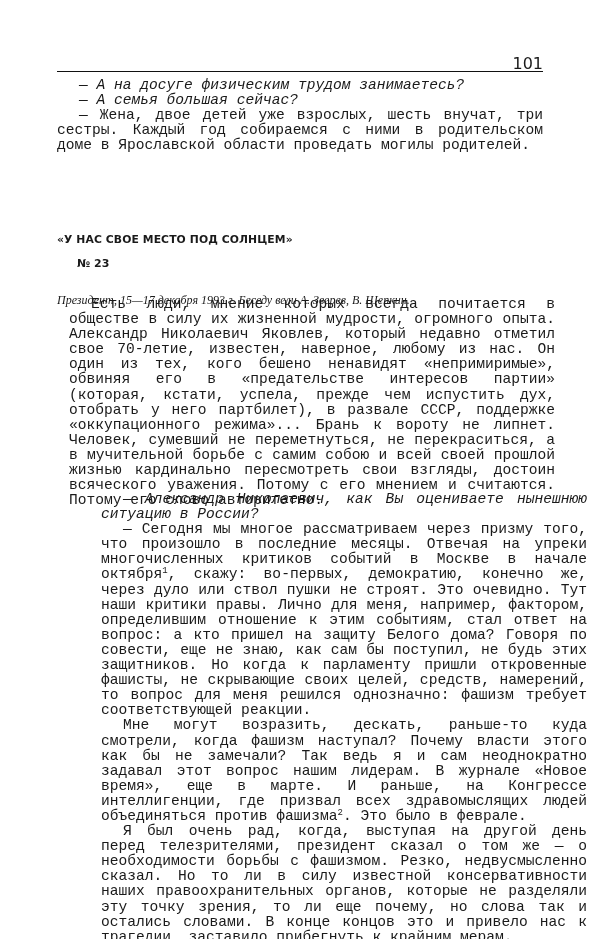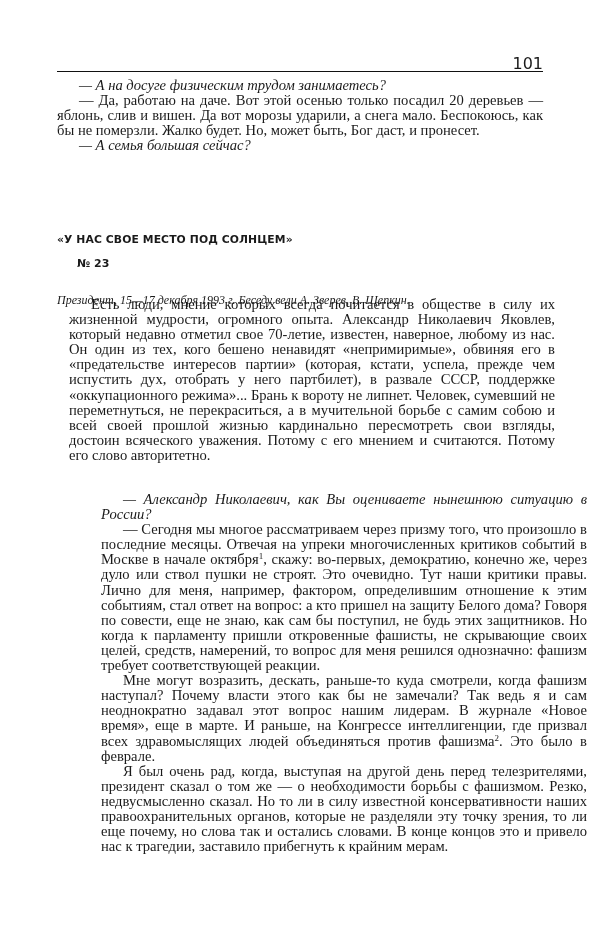--- a/index.html
+++ b/index.html
@@ -7,21 +7,21 @@
     .page { position: absolute; left: 57px; top: 0; width: 486px; }
     .running-head {
       position: absolute; top: 54px; left: 0; width: 486px; height: 16px;
       font-family: "DejaVu Sans", sans-serif; font-size: 10.5px;
     }
     .running-title { position: absolute; left: 0; width: 486px; text-align: center; top: 2px; letter-spacing: 0.1px; }
     .page-number { position: absolute; right: 0; top: 0; font-size: 16px; }
     .rule { position: absolute; top: 71px; left: 0; width: 486px; height: 0; border-top: 1px solid #111; }
     .text {
       position: absolute; left: 0; width: 486px;
-      font-family: Liberation Serif, serif; font-size: 14.6px; line-height: 15.1px;
+      font-family: Liberation Mono, monospace; font-size: 14.6px; line-height: 15.1px;
       text-align: justify; hyphens: manual;
     }
     .text p { margin: 0; text-indent: 22px; }
     .it { font-style: italic; }
     .block1 { top: 78px; }
     .doc-number {
       position: absolute; top: 237px; left: 20px;
       font-family: "DejaVu Sans", sans-serif; font-weight: bold; font-size: 11px; margin-top: 20px;
     }
     .doc-title {
@@ -41,22 +41,22 @@
 
 <div class="page">
 
   <div class="running-head">
     <span class="page-number">101</span>
   </div>
   <div class="rule"></div>
 
   <div class="text block1">
     <p class="it">— А на досуге физическим трудом занимаетесь?</p>
-    <p>— Да, работаю на даче. Вот этой осенью только посадил 20 деревьев — яблонь, слив и вишен. Да вот морозы ударили, а снега мало. Беспокоюсь, как бы не померзли. Жалко будет. Но, может быть, Бог даст, и пронесет.</p>
     <p class="it">— А семья большая сейчас?</p>
+    <p>— Жена, двое детей уже взрослых, шесть внучат, три сестры. Каждый год собираемся с ними в родительском доме в Ярославской области проведать могилы родителей.</p>
   </div>
 
   <div class="doc-number">№ 23</div>
   <div class="doc-title">«У НАС СВОЕ МЕСТО ПОД СОЛНЦЕМ»</div>
   <div class="source-line">Президент, 15—17 декабря 1993 г. Беседу вели А. Зверев, В. Щепкин.</div>
 
   <div class="text block2">
     <p>Есть люди, мнение которых всегда почитается в обществе в силу их жизненной мудрости, огромного опыта. Александр Николаевич Яковлев, который недавно отметил свое 70-летие, известен, наверное, любому из нас. Он один из тех, кого бешено ненавидят «непримиримые», обвиняя его в «предательстве интересов партии» (которая, кстати, успела, прежде чем испустить дух, отобрать у него партбилет), в развале СССР, поддержке «оккупационного режима»... Брань к вороту не липнет. Человек, сумевший не переметнуться, не перекраситься, а в мучительной борьбе с самим собою и всей своей прошлой жизнью кардинально пересмотреть свои взгляды, достоин всяческого уважения. Потому с его мнением и считаются. Потому его слово авторитетно.</p>
   </div>
 

